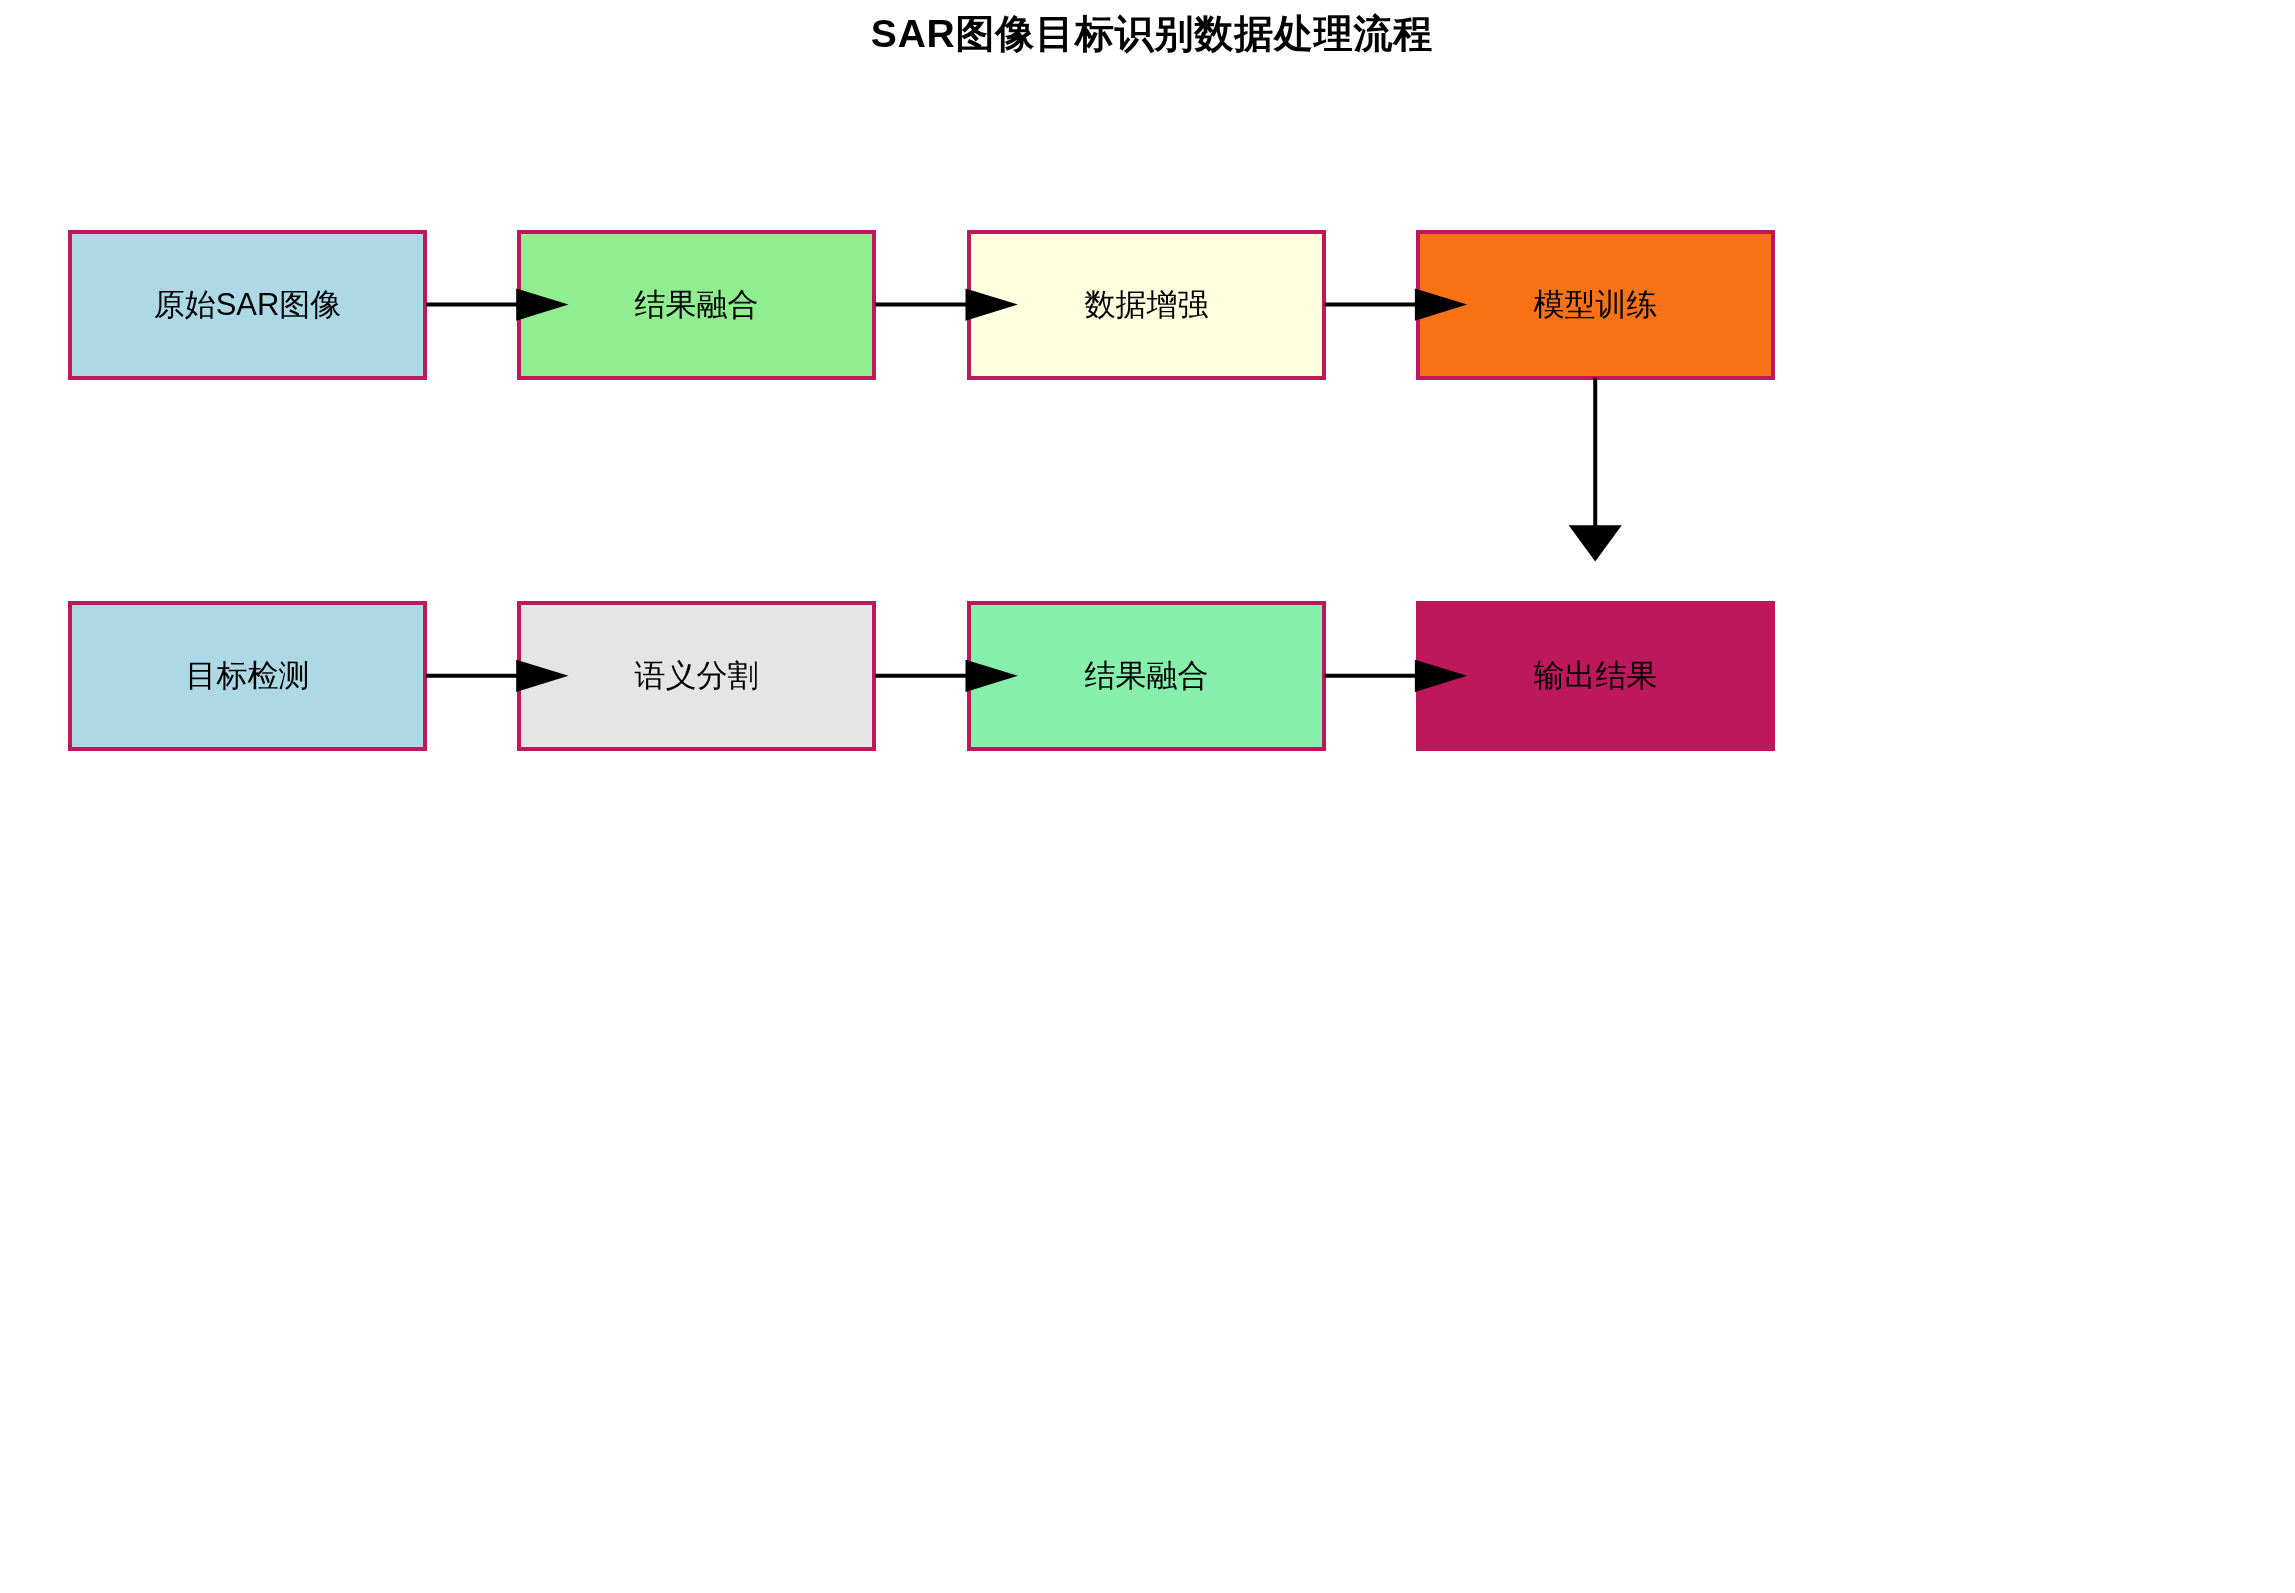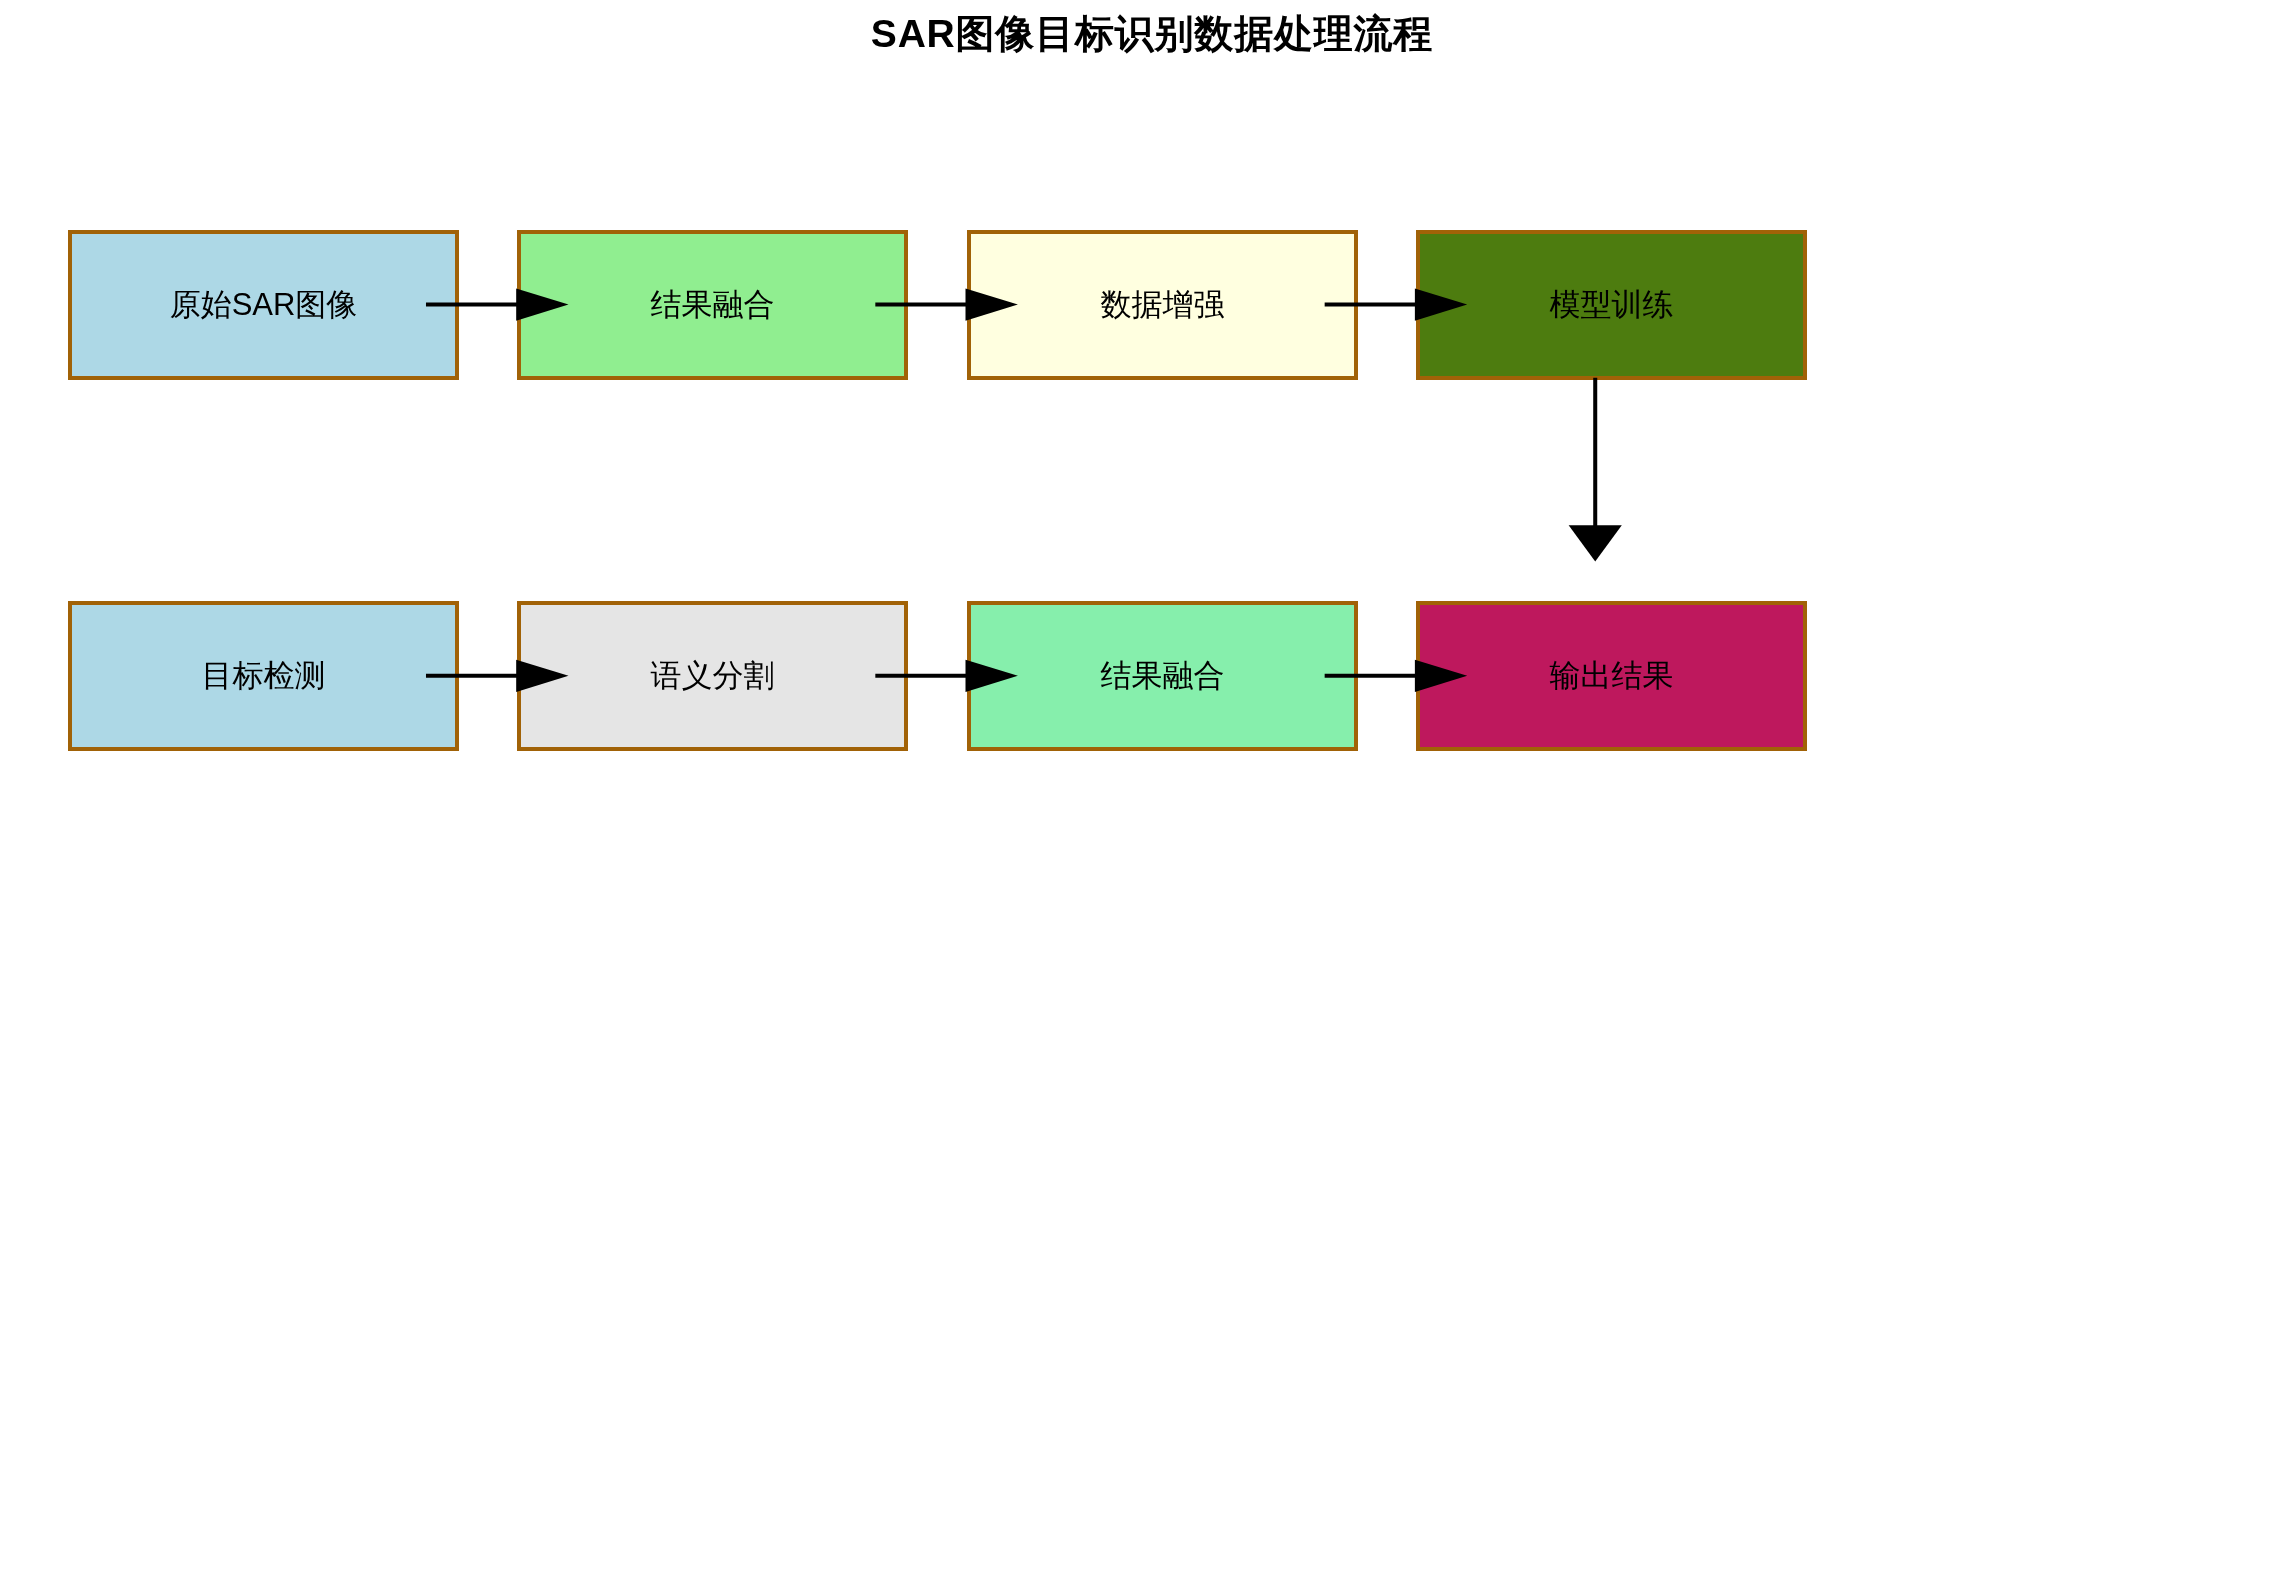--- a/index.html
+++ b/index.html
@@ -22,24 +22,24 @@
     width: 2304px;
     text-align: center;
     font-size: 39px;
     line-height: 45px;
     font-weight: 700;
     color: #000000;
     letter-spacing: 0.8px;
   }
   .node {
     position: absolute;
-    width: 391px;
+    width: 359px;
     height: 150px;
     box-sizing: border-box;
-    border: 4px solid #a16207;
+    border: 4px solid #be185d;
     display: flex;
     align-items: center;
     justify-content: center;
   }
   .node-label {
     font-size: 31px;
     color: #000000;
     white-space: nowrap;
   }
   .row-1 { top: 230px; }
@@ -72,21 +72,21 @@
 
   <div class="node row-1 col-1" style="background-color: rgb(173, 216, 230);">
     <span class="node-label">原始SAR图像</span>
   </div>
   <div class="node row-1 col-2" style="background-color: rgb(144, 238, 144);">
     <span class="node-label">结果融合</span>
   </div>
   <div class="node row-1 col-3" style="background-color: rgb(255, 255, 224);">
     <span class="node-label">数据增强</span>
   </div>
-  <div class="node row-1 col-4" style="background-color: #4d7c0f;">
+  <div class="node row-1 col-4" style="background-color: #f97316;">
     <span class="node-label">模型训练</span>
   </div>
 
   <div class="node row-2 col-1" style="background-color: rgb(173, 216, 230);">
     <span class="node-label">目标检测</span>
   </div>
   <div class="node row-2 col-2" style="background-color: #e5e5e5;">
     <span class="node-label">语义分割</span>
   </div>
   <div class="node row-2 col-3" style="background-color: #86efac; text-align: right;">

